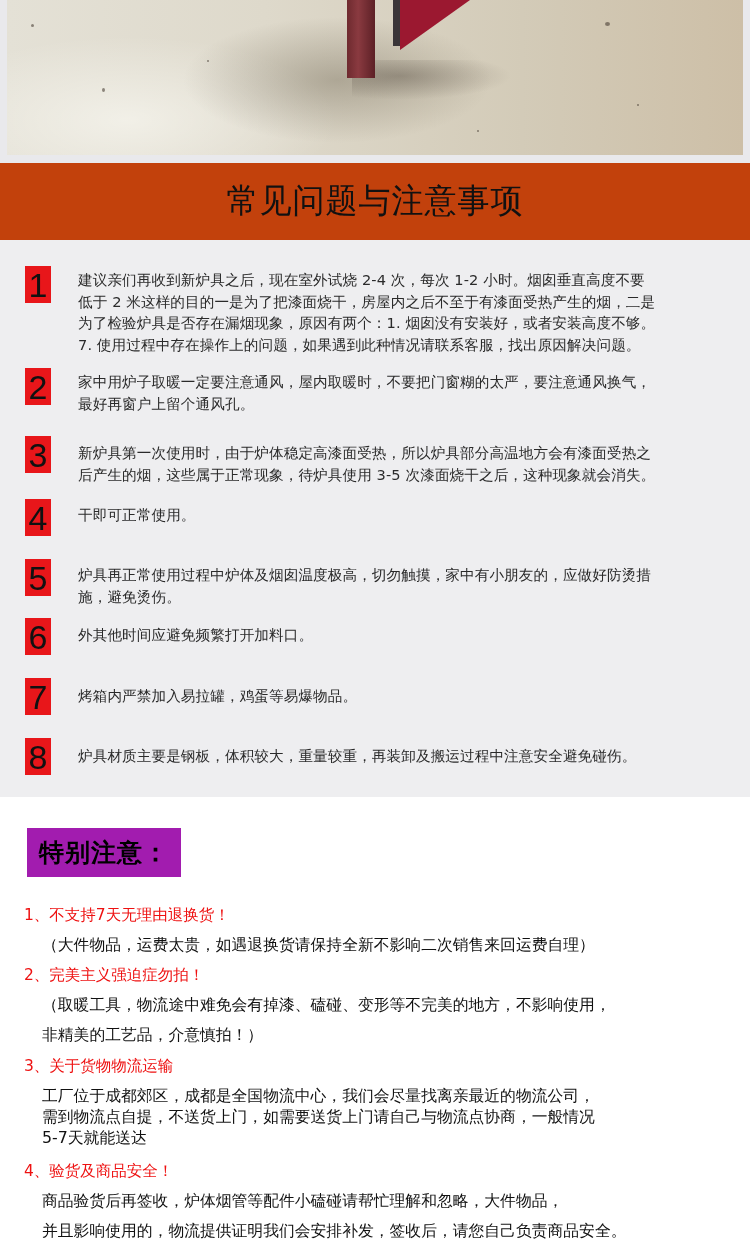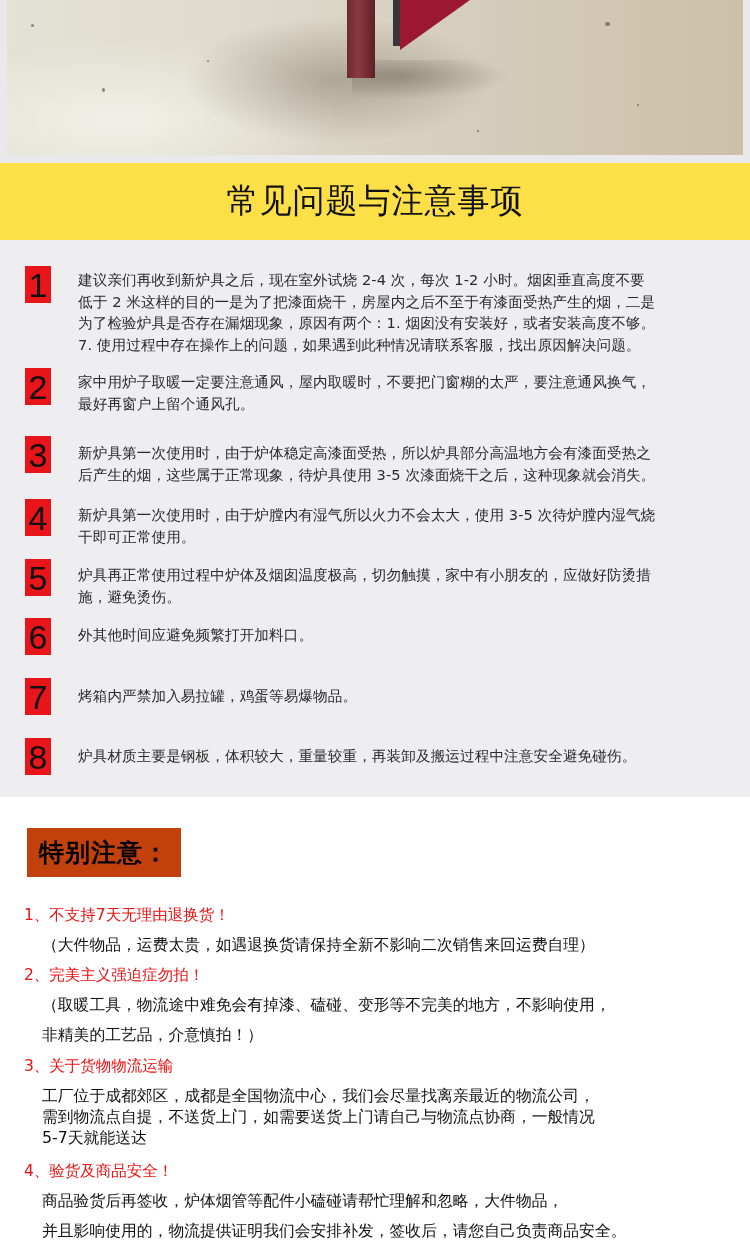--- a/index.html
+++ b/index.html
@@ -38,21 +38,21 @@
       border-top: 50px solid #9b1830;
       border-right: 70px solid transparent;
     }
     .panel-strip {
       position: absolute; left: 386px; top: 0; width: 8px; height: 46px;
       background: #3a3538;
     }
     
     .faq-header {
       position: absolute; left: 0; top: 163px; width: 750px; height: 77px;
-      background: #fde047;
+      background: #c2410c;
       display: flex; align-items: center; justify-content: center;
     }
     .faq-title {
       font-size: 32px; color: #111; letter-spacing: 1px; font-weight: normal;
       transform: scaleY(1.05);
     }
     
     .faq-body {
       position: absolute; left: 0; top: 240px; width: 750px; height: 557px;
       background: #eeeef0;
@@ -65,21 +65,21 @@
       font-size: 34px; line-height: 38px; text-align: center;
     }
     .faq-text {
       position: absolute; left: 78px; width: 660px;
       font-size: 14.6px; line-height: 21.6px; color: #2a2a2a;
       letter-spacing: 0.1px;
     }
     
     .notice-box {
       position: absolute; left: 27px; top: 828px; width: 154px; height: 49px;
-      background: #c2410c;
+      background: #a21caf;
       display: flex; align-items: center; justify-content: center;
     }
     .notice-title { font-size: 25px; font-weight: bold; color: #000; letter-spacing: 1px; }
     .rule-head {
       position: absolute; left: 24px; font-size: 15.5px; color: #ee1111;
     }
     .rule-body {
       position: absolute; left: 32px; font-size: 15.8px; color: #111; line-height: 30px;
       white-space: nowrap;
     }
@@ -128,21 +128,20 @@
   <div class="faq-item" style="top:196px;">
     <div class="badge" style="top:0;">3</div>
     <div class="faq-text" style="top:6px;">
       <div>新炉具第一次使用时，由于炉体稳定高漆面受热，所以炉具部分高温地方会有漆面受热之</div>
       <div>后产生的烟，这些属于正常现象，待炉具使用 3-5 次漆面烧干之后，这种现象就会消失。</div>
     </div>
   </div>
   <div class="faq-item" style="top:259px;">
     <div class="badge" style="top:0;">4</div>
     <div class="faq-text" style="top:5px;">
-      <div>新炉具第一次使用时，由于炉膛内有湿气所以火力不会太大，使用 3-5 次待炉膛内湿气烧</div>
       <div>干即可正常使用。</div>
     </div>
   </div>
   <div class="faq-item" style="top:319px;">
     <div class="badge" style="top:0;">5</div>
     <div class="faq-text" style="top:5px;">
       <div>炉具再正常使用过程中炉体及烟囱温度极高，切勿触摸，家中有小朋友的，应做好防烫措</div>
       <div>施，避免烫伤。</div>
     </div>
   </div>

